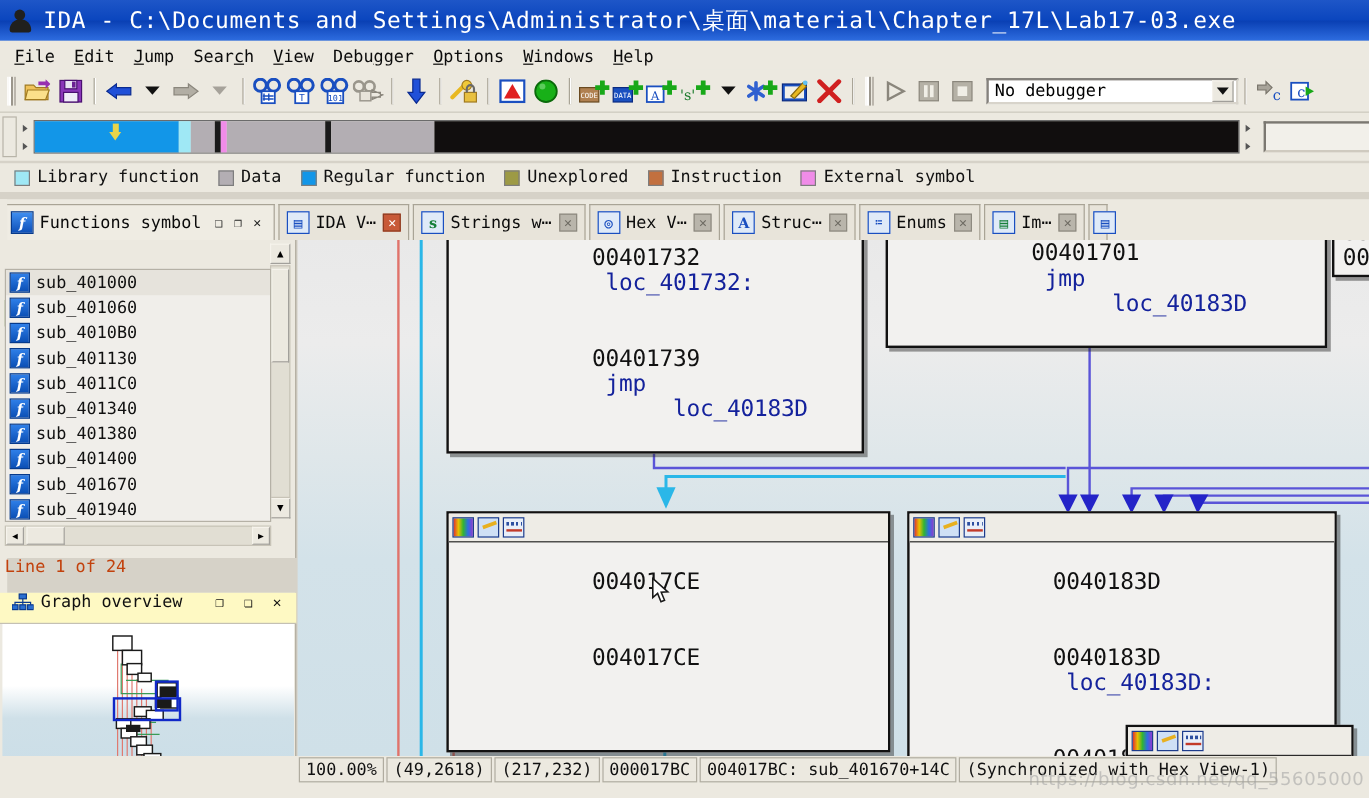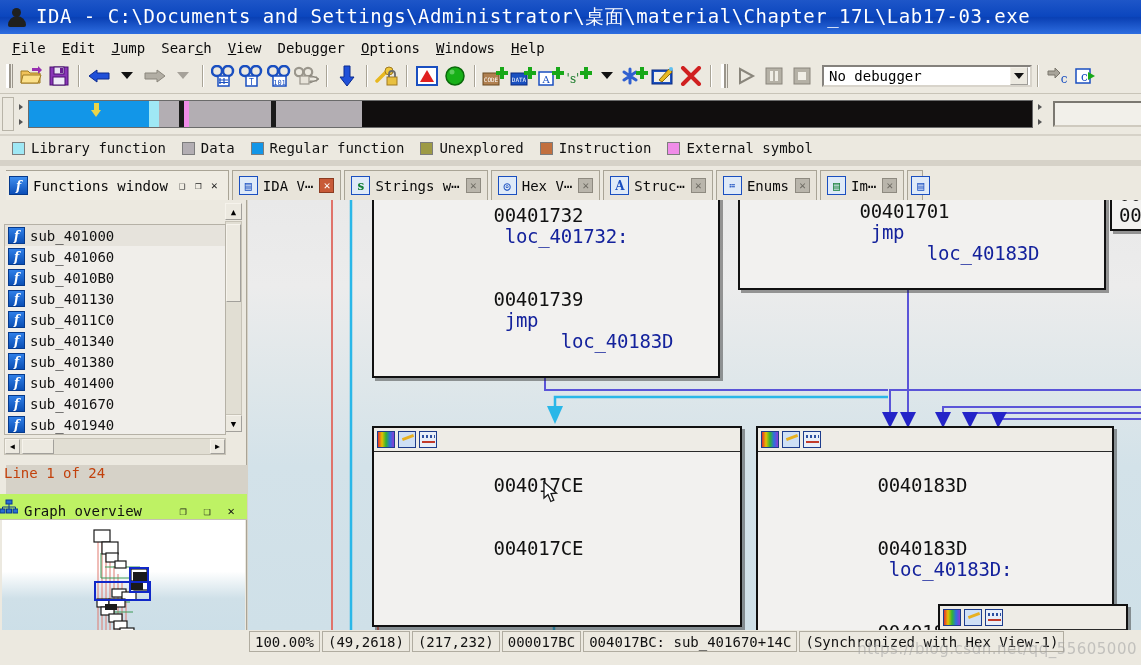--- a/index.html
+++ b/index.html
@@ -183,22 +183,22 @@
   .fn-status {
     position: absolute; left: 4px; top: 262px; width: 240px; height: 22px;
     font-size: 14px; color: #c2410c; display: flex; align-items: center;
     font-family: "DejaVu Sans Mono", monospace;
   }
 
   
   .ov-panel { position: absolute; left: 0; top: 494px; width: 247px; height: 171px;
               background: #ece9e0; border-right: 1px solid #a9a496; }
   .ov-title { position: absolute; left: 0; top: 0; width: 247px; height: 26px;
-              background: #bef264; border-bottom: 1px solid #c4c0b4;
-              display: flex; align-items: flex-end; padding-left: 0; }
+              background: #fef9c3; border-bottom: 1px solid #c4c0b4;
+              display: flex; align-items: flex-start; padding-left: 10px; }
   .ov-title .lbl { font-size: 14px; color: #111; margin-left: 6px;
                    font-family: "DejaVu Sans Mono", monospace; }
   .ov-title .wb { width: 16px; height: 16px; display: flex; align-items: center;
                   justify-content: center; font-size: 12px; color: #111; margin-left: 8px; }
   .ov-canvas { position: absolute; left: 2px; top: 26px; width: 243px; height: 143px;
                background: linear-gradient(to bottom,#ffffff 0%,#ffffff 36%,#cfe0e8 55%,#c9dde7 100%);
                overflow: hidden; }
 
   
   .graph {
@@ -522,21 +522,21 @@
       <div class="sw" style="background: rgb(194, 112, 63);"></div>
       <div class="lab">Instruction</div>
       <div class="sw" style="background: rgb(240, 140, 232);"></div>
       <div class="lab">External symbol</div>
     </div>
 
   <div class="tabbar">
 
     <div class="tab first">
       <span class="tico" style="background:linear-gradient(to bottom,#3f8ff0,#0d4fb8);border:1px solid #063a8c;color:#fff;font-style:italic;font-family:'DejaVu Serif',serif;">f</span>
-      <span class="tlabel">Functions window</span>
+      <span class="tlabel">Functions symbol</span>
       <span class="winbtn">❑</span>
       <span class="winbtn">❐</span>
       <span class="winbtn">✕</span>
     </div>
 
     <div class="tab">
       <span class="tico" style="background:#dfeaf8;border:1px solid #1a4fc0;color:#1a4fc0;">▤</span>
       <span class="tlabel">IDA V⋯</span>
       <span class="closebox">✕</span>
     </div>

